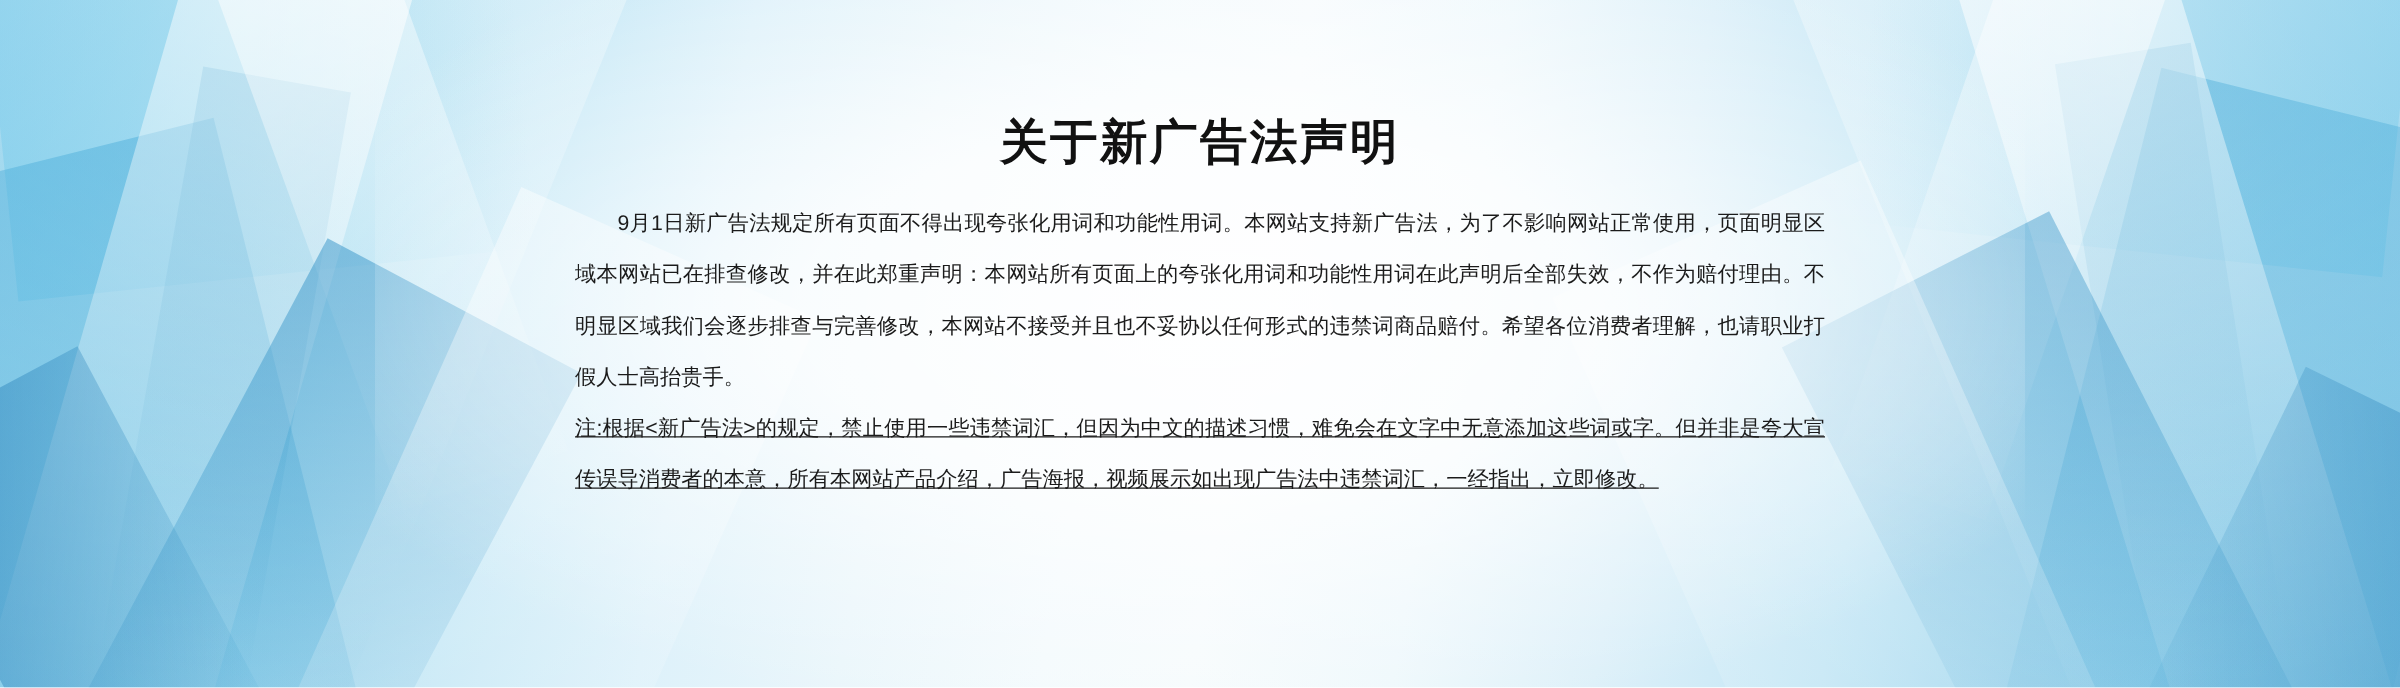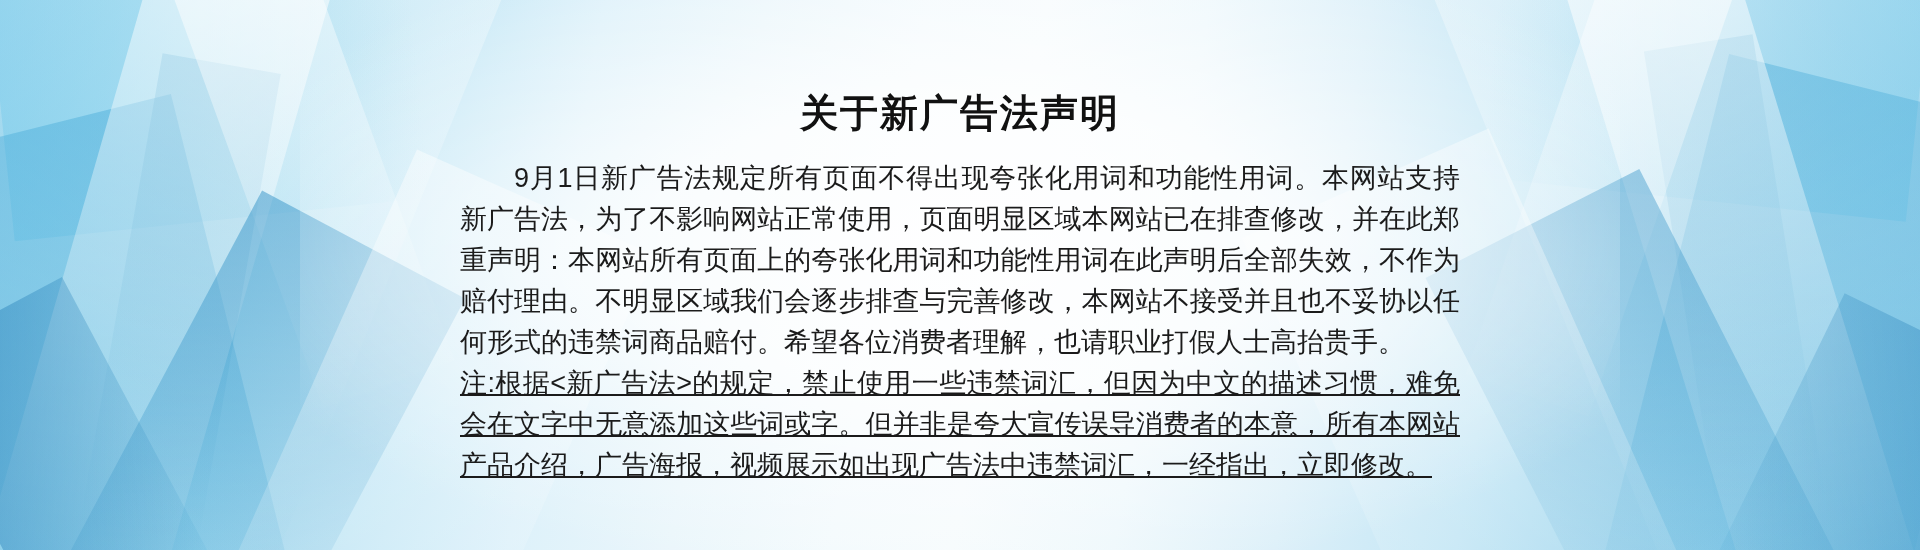--- a/index.html
+++ b/index.html
@@ -125,21 +125,21 @@
     font-weight: bold;
     color: #111111;
     letter-spacing: 2px;
   }
 
   #body-text {
     position: absolute;
     left: 460px;
     top: 158px;
     width: 1000px;
-    font-size: 27px;
+    font-size: 17px;
     line-height: 41px;
     color: #1b1b1b;
     text-align: justify;
   }
 
   .para-indent {
     text-indent: 2em;
   }
   .para-plain {
     text-indent: 0;

